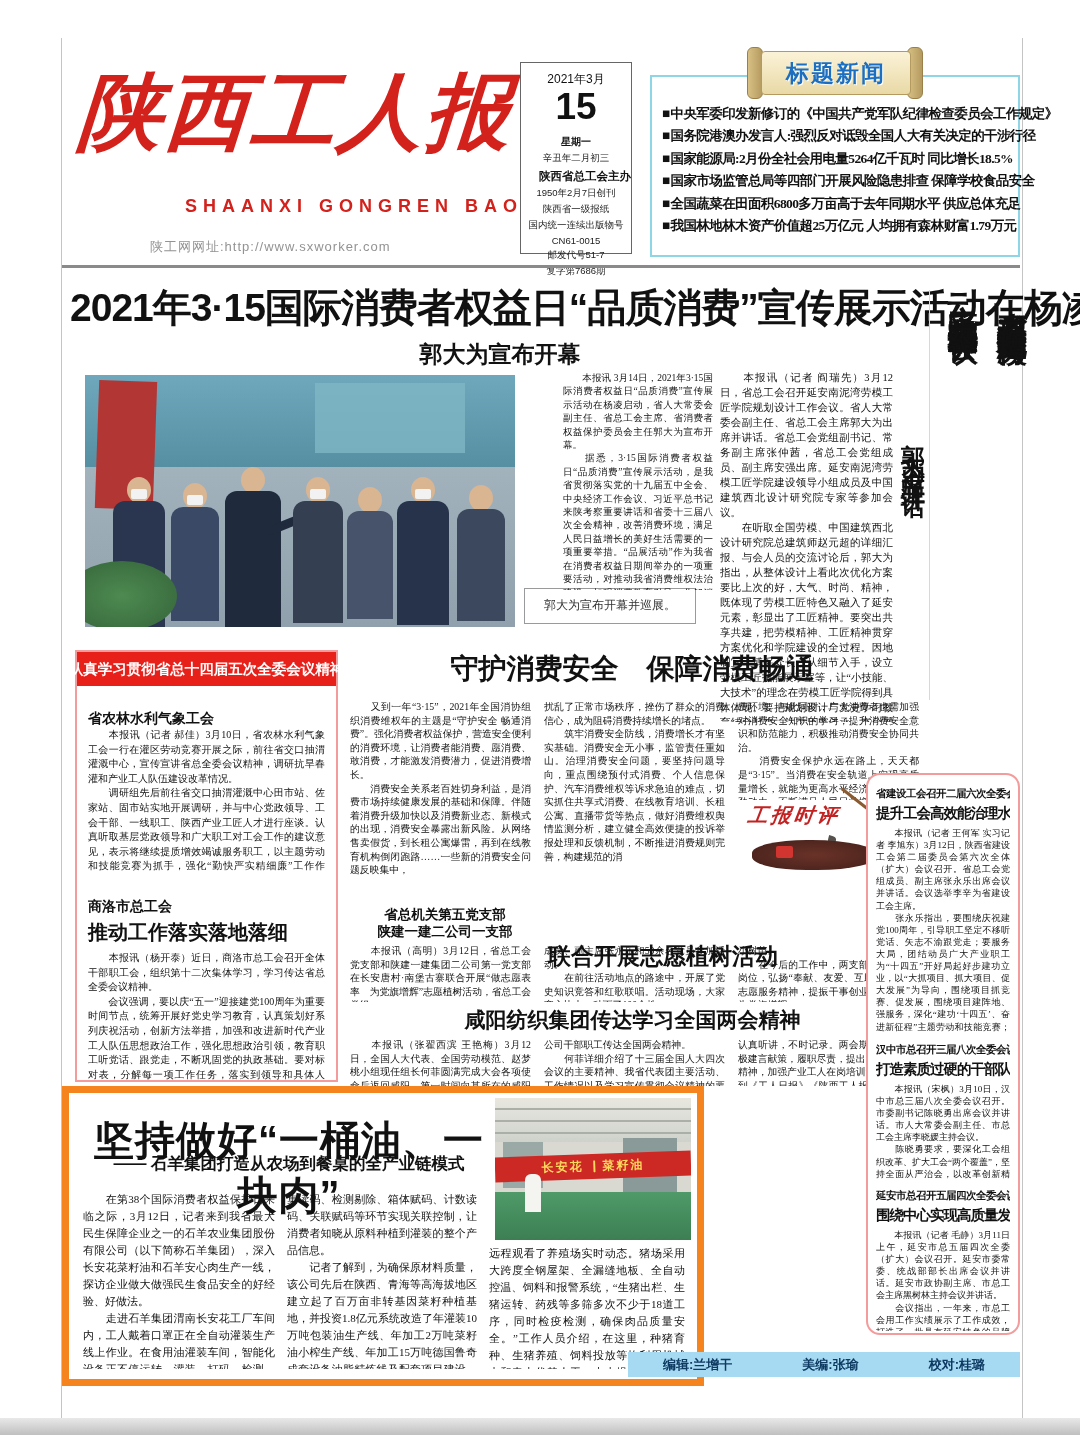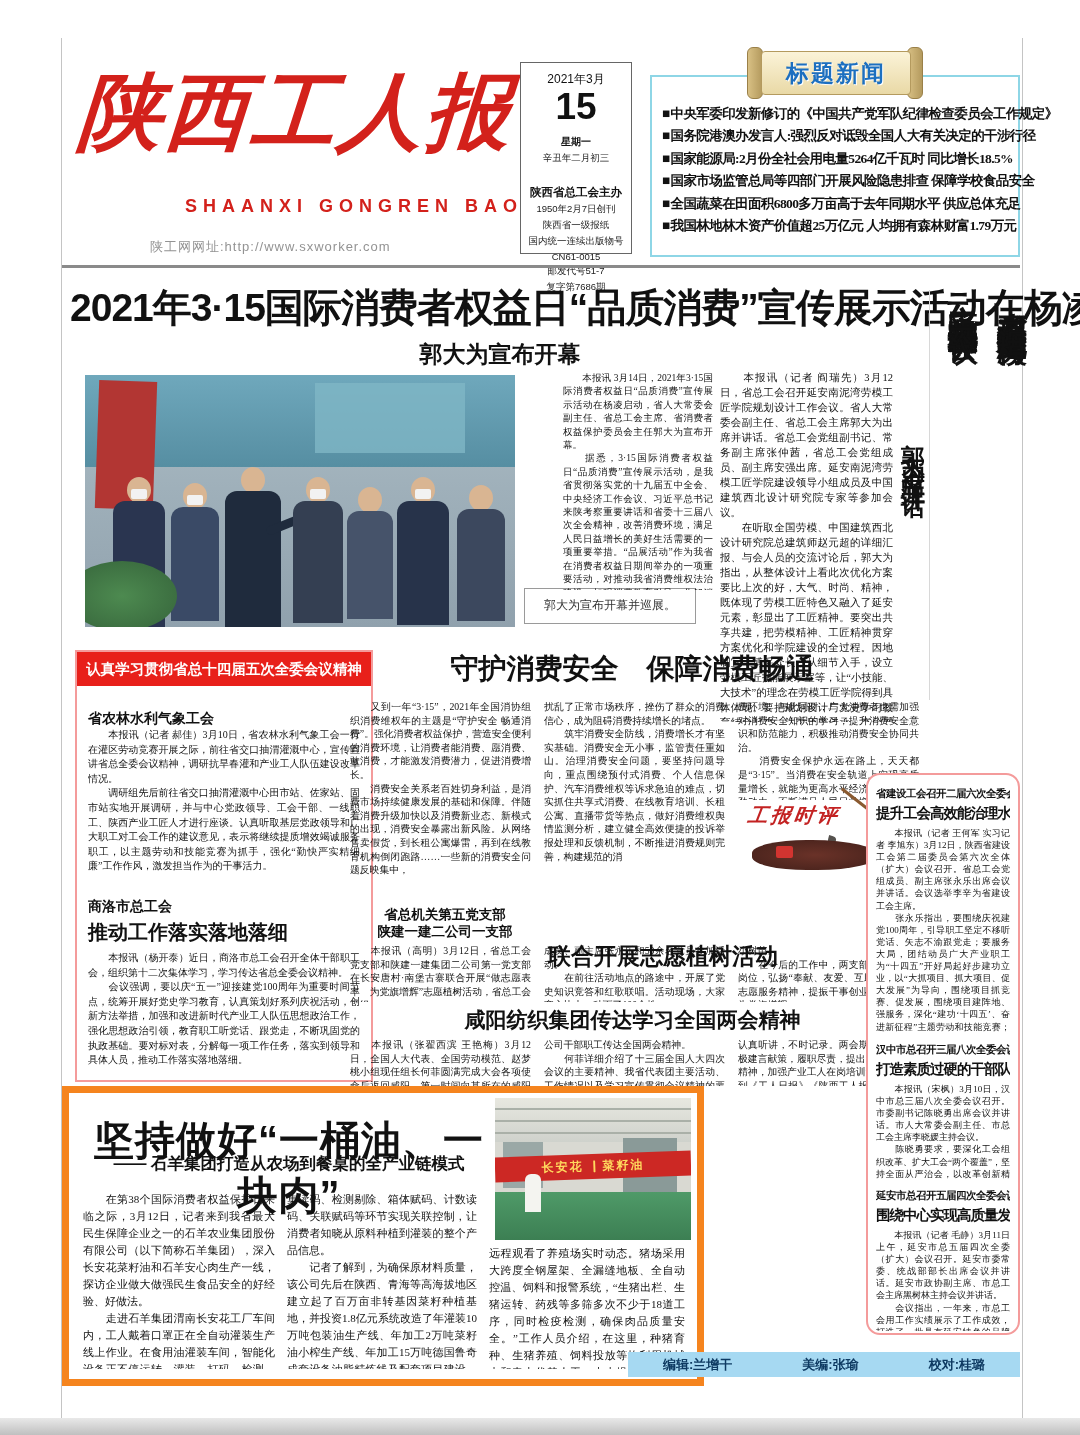--- a/index.html
+++ b/index.html
@@ -17,21 +17,21 @@
       font-weight:bold;font-size:18px;letter-spacing:6px;}
   .mast-url{left:150px;top:238px;color:#939393;font-family:"Liberation Sans",sans-serif;font-size:13px;letter-spacing:1px;}
 
   
   .datebox{left:520px;top:62px;width:112px;height:192px;border:1px solid #666;text-align:center;
       font-family:"Liberation Sans",sans-serif;padding-top:8px;box-sizing:border-box;}
   .datebox .m{font-size:12px;}
   .datebox .d{font-size:37px;font-weight:bold;line-height:1.05;}
   .datebox .w{font-size:10px;font-weight:bold;margin-top:8px;}
   .datebox .s{font-size:9.5px;margin-top:3px;color:#222;}
-  .datebox .org{font-size:11.5px;font-weight:bold;margin-top:20px;}
+  .datebox .org{font-size:11.5px;font-weight:bold;margin-top:4px;text-align:right;}
 
   
   .hnews{left:650px;top:75px;width:370px;height:182px;border:2px solid #8ed6e6;box-sizing:border-box;}
   .scroll-banner{position:absolute;left:50%;top:-30px;transform:translateX(-50%);width:176px;height:50px;}
   .scroll-body{position:absolute;left:14px;top:4px;width:148px;height:42px;
       background:linear-gradient(180deg,#fbf3d8,#e9d9a6);border:1px solid #b49a5e;border-radius:4px;
       display:flex;align-items:center;justify-content:center;}
   .scroll-end{position:absolute;top:0;width:14px;height:50px;background:linear-gradient(90deg,#d8c084,#b49a5e);
       border:1px solid #9a8048;border-radius:6px;}
   .scroll-banner .txt{color:#1c6fc0;font-family:"Liberation Sans",sans-serif;font-weight:900;
@@ -67,21 +67,21 @@
   .person{position:absolute;}
   .head{position:absolute;left:50%;transform:translateX(-50%);top:0;width:24px;height:26px;border-radius:50%;background:#d9b592;}
   .mask{position:absolute;left:50%;transform:translateX(-50%);top:12px;width:16px;height:10px;background:#f2f2f2;border-radius:2px;}
   .torso{position:absolute;left:0;top:24px;width:100%;height:calc(100% - 24px);border-radius:12px 12px 0 0;}
   .arm{position:absolute;width:46px;height:9px;border-radius:5px;}
 
   .cap-box{left:524px;top:588px;width:172px;height:36px;border:1px solid #9a9a9a;box-sizing:border-box;
       font-size:12px;padding:8px 6px;color:#333;text-align:center;}
 
   
-  .left-box{left:75px;top:650px;width:298px;height:432px;border:2px solid #f49b9b;box-sizing:border-box;background:#fff;}
+  .left-box{left:75px;top:650px;width:263px;height:432px;border:2px solid #f49b9b;box-sizing:border-box;background:#fff;}
   .left-banner{height:34px;background:#e8201a;color:#fff;display:flex;align-items:center;justify-content:center;
       font-family:"Liberation Sans",sans-serif;font-weight:bold;font-size:14.5px;letter-spacing:0;white-space:nowrap;}
   .lb-art{padding:24px 11px 0 11px;}
   .lb-kicker{font-family:"Liberation Sans",sans-serif;font-weight:bold;font-size:14px;}
   .lb-hl{font-family:"Liberation Sans",sans-serif;font-weight:900;font-size:20px;margin:3px 0 5px 0;}
   .lb-body{font-size:10px;line-height:14.6px;height:146px;}
   .lb-body2{height:132px;}
 
   
   .comm-hl{left:345px;top:650px;width:575px;text-align:center;font-weight:900;font-size:28px;font-family:"Liberation Serif",serif;}

